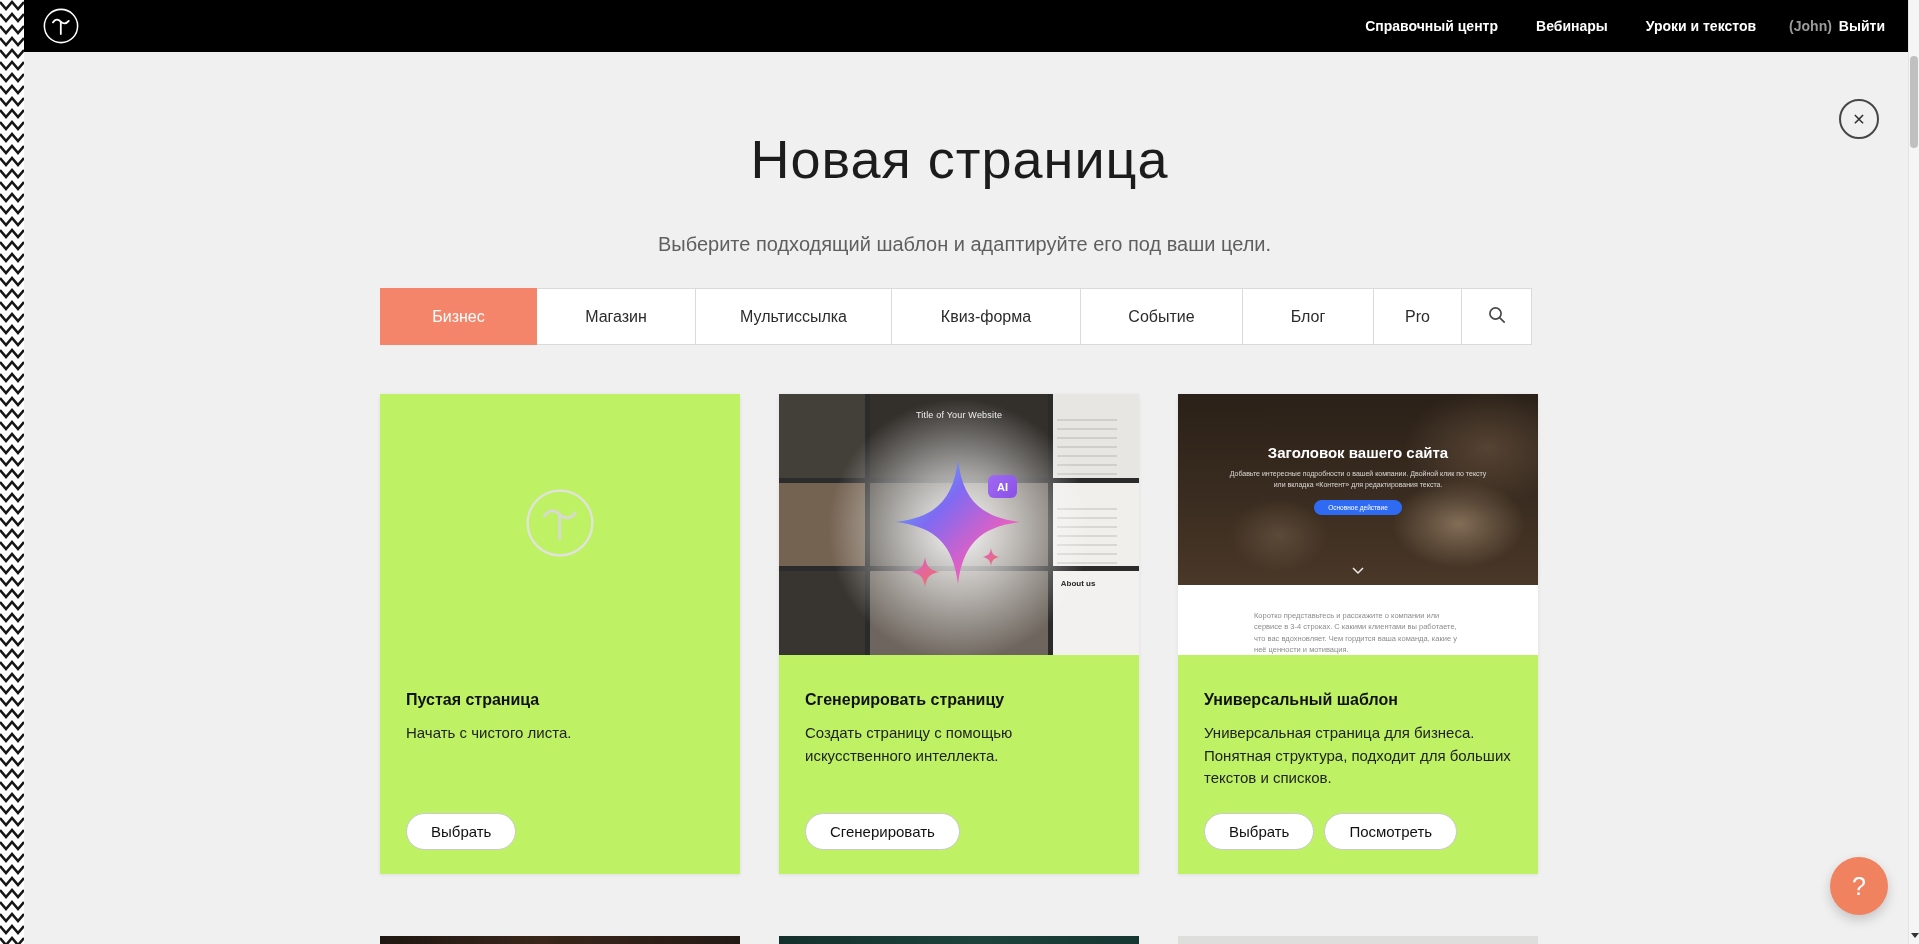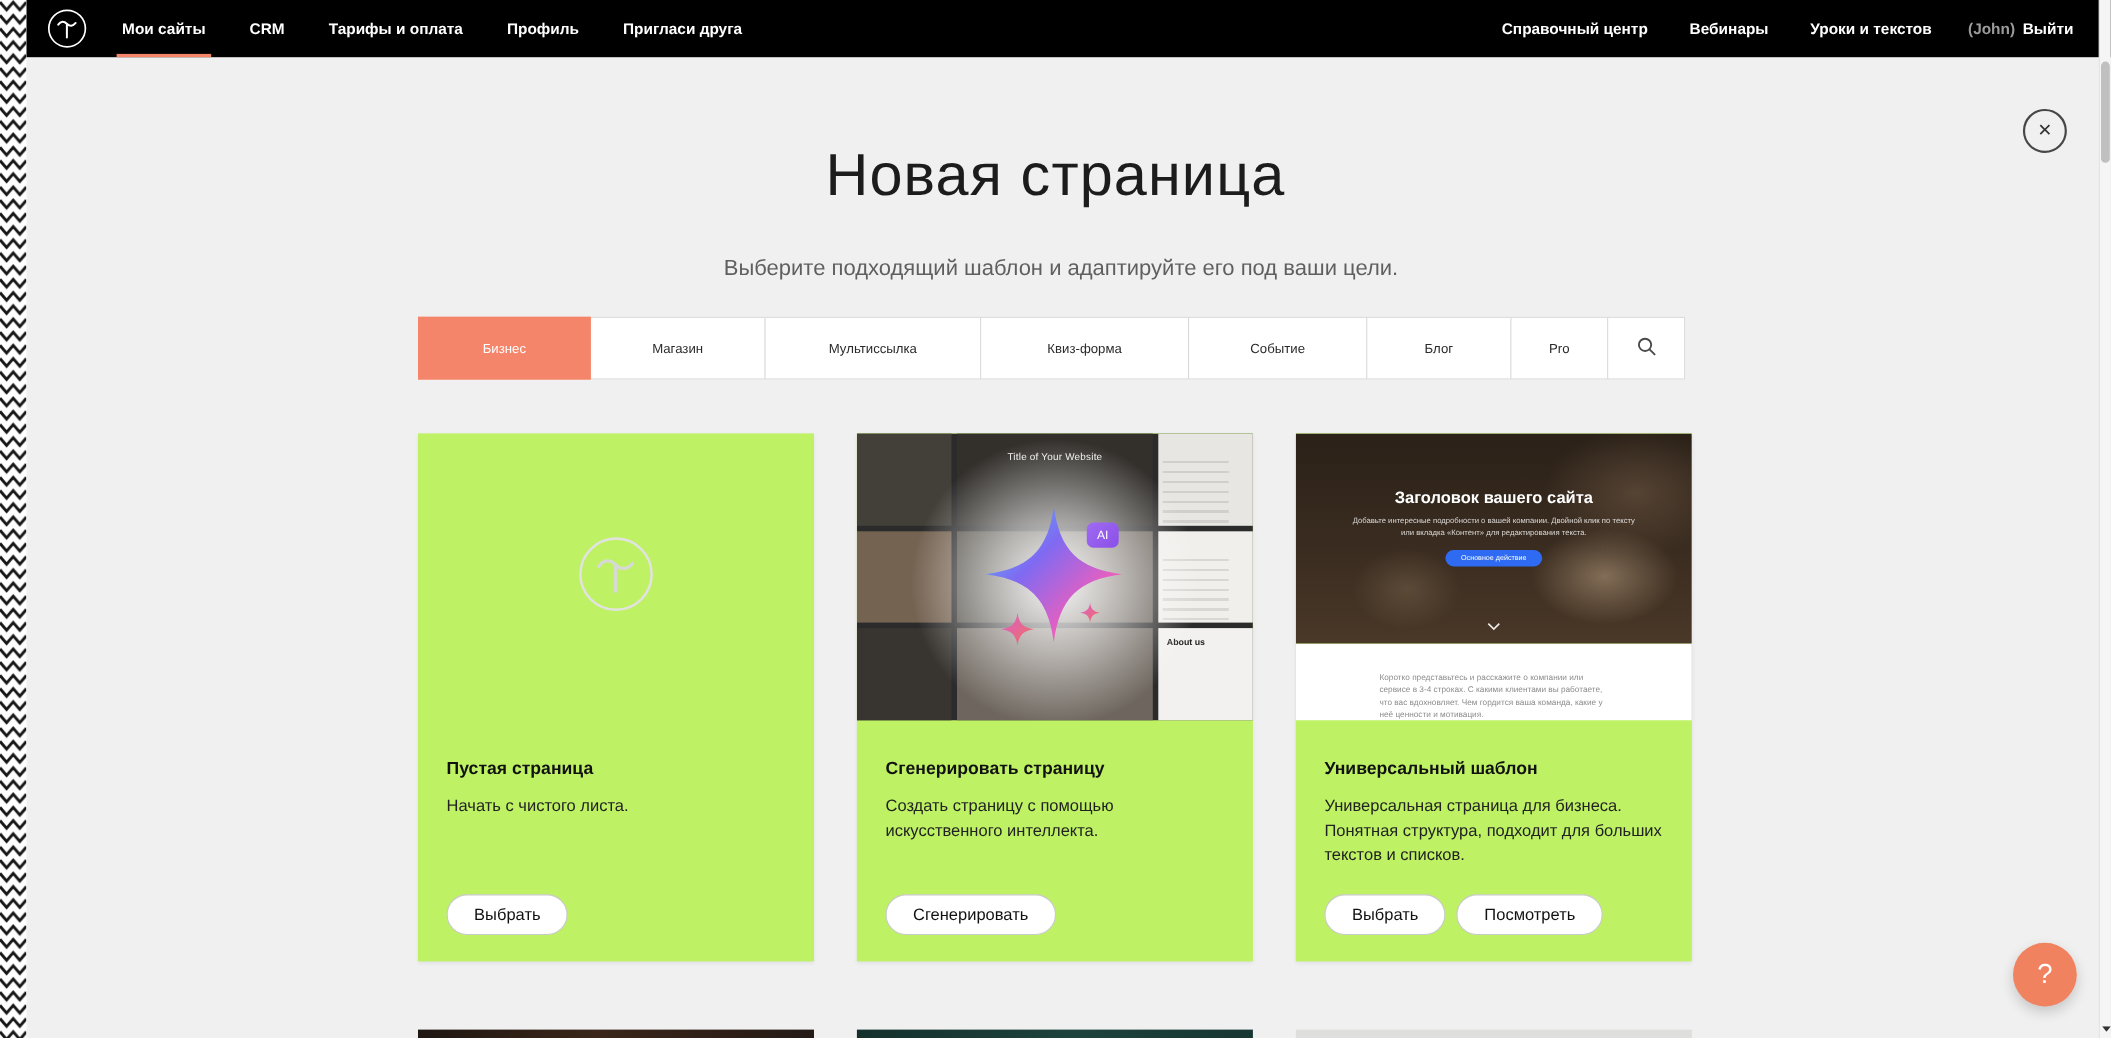--- a/index.html
+++ b/index.html
@@ -21,21 +21,21 @@
   .user-name{color:#9b9b9b;}
   .logout{color:#fff;cursor:pointer;}
 
   
   .close-btn{position:absolute;left:1839px;top:99px;width:40px;height:40px;border-radius:50%;border:2px solid #474747;color:#333;display:flex;align-items:center;justify-content:center;font-size:16px;cursor:pointer;z-index:5;background:transparent;}
   .page-title{position:absolute;top:128px;left:0;width:1919px;text-align:center;font-size:54px;font-weight:300;letter-spacing:1px;color:#1c1c1c;}
   .page-subtitle{position:absolute;top:233px;left:5px;width:1919px;text-align:center;font-size:20px;color:#5f5f5f;}
 
   
   .tabs{position:absolute;top:288px;left:380px;width:1159px;height:57px;display:flex;}
-  .tab{height:57px;background:#fff;border:1px solid #dadada;margin-left:-1px;display:flex;align-items:center;justify-content:center;font-size:12px;color:#2b2b2b;cursor:pointer;position:relative;}
+  .tab{height:57px;background:#fff;border:1px solid #dadada;margin-left:-1px;display:flex;align-items:center;justify-content:center;font-size:16px;color:#2b2b2b;cursor:pointer;position:relative;}
   .tab:first-child{margin-left:0;}
   .tab.active{background:#f5856a;border-color:#f5856a;color:#fff;z-index:1;}
 
   
   .cards{position:absolute;top:394px;left:380px;width:1159px;display:flex;gap:39px;}
   .card{width:360px;height:480px;background:#bef264;position:relative;box-shadow:0 1px 4px rgba(0,0,0,.07);}
   .card-preview{height:261px;position:relative;overflow:hidden;}
   .card-title{margin:36px 26px 0;font-size:16px;font-weight:700;color:#111;}
   .card-desc{margin:13px 26px 0;font-size:15px;line-height:1.5;color:#222;}
   .card-buttons{position:absolute;left:26px;bottom:24px;display:flex;gap:10px;}
@@ -55,21 +55,21 @@
   .t6{background:#6c645c;}
   .t7{background:#f0efec;}
   .t8{background:#38342f;}
   .t9{background:#6e665e;grid-column:2/4;}
   .t10{background:#f2f1ef;color:#222;font-size:8px;font-weight:700;padding:8px 0 0 8px;}
   .tile-lines{background-image:repeating-linear-gradient(180deg,transparent 0 7px,rgba(0,0,0,.10) 7px 9px);background-size:70% 100%;background-repeat:no-repeat;background-position:15% 18px;}
   .glow{position:absolute;inset:0;background:radial-gradient(circle at 50% 52%,rgba(255,255,255,.95) 0%,rgba(255,255,255,.55) 26%,rgba(255,255,255,0) 58%);pointer-events:none;}
   .star-big{position:absolute;left:117px;top:66px;width:124px;height:124px;}
   .star-sm1{position:absolute;left:131px;top:163px;width:30px;height:30px;}
   .star-sm2{position:absolute;left:203px;top:154px;width:18px;height:18px;}
-  .ai-badge{position:absolute;left:209px;top:81px;width:29px;height:23px;border-radius:6px;background:linear-gradient(135deg,#a06bf2 0%,#8a4fe8 100%);color:#fff;font-size:11px;font-weight:400;display:flex;align-items:center;justify-content:center;}
+  .ai-badge{position:absolute;left:209px;top:81px;width:29px;height:23px;border-radius:6px;background:linear-gradient(135deg,#a06bf2 0%,#8a4fe8 100%);color:#fff;font-size:11px;font-weight:700;display:flex;align-items:center;justify-content:center;}
 
   
   .tpl-dark{height:191px;position:relative;text-align:center;color:#fff;
     background:
       radial-gradient(95px 62px at 78% 68%, rgba(186,160,130,.55), transparent 70%),
       radial-gradient(70px 52px at 28% 74%, rgba(125,104,82,.45), transparent 70%),
       radial-gradient(120px 82px at 86% 28%, rgba(150,120,95,.35), transparent 70%),
       linear-gradient(180deg,#2b2118 0%,#3a2c20 55%,#4a3828 100%);}
   .tpl-heading{padding-top:50px;font-size:15px;font-weight:700;}
   .tpl-subtext{margin:7px auto 0;width:262px;font-size:7px;line-height:1.6;color:rgba(255,255,255,.8);}
@@ -111,27 +111,20 @@
   </div>
 
   <header class="topbar">
     <div class="logo">
       <svg viewBox="0 0 40 40" width="38" height="38">
         <circle cx="20" cy="20" r="17.5" fill="none" stroke="#fff" stroke-width="1.6"></circle>
         <path d="M11.5 16.2 C14 12.6 17 12.6 19.7 15.3 C22.4 18 25.4 18 28.2 14.6" fill="none" stroke="#fff" stroke-width="1.9" stroke-linecap="round"></path>
         <path d="M19.8 16 L19.8 28.5" fill="none" stroke="#fff" stroke-width="1.9" stroke-linecap="round"></path>
       </svg>
     </div>
-    <nav class="nav-left">
-      <div class="nav-item active">Мои сайты</div>
-      <div class="nav-item">CRM</div>
-      <div class="nav-item">Тарифы и оплата</div>
-      <div class="nav-item">Профиль</div>
-      <div class="nav-item">Пригласи друга</div>
-    </nav>
     <nav class="nav-right">
       <div class="nav-item">Справочный центр</div>
       <div class="nav-item">Вебинары</div>
       <div class="nav-item">Уроки и текстов</div>
       <div class="user">
         <span class="user-name">(John)</span>
         <span class="logout">Выйти</span>
       </div>
     </nav>
   </header>

